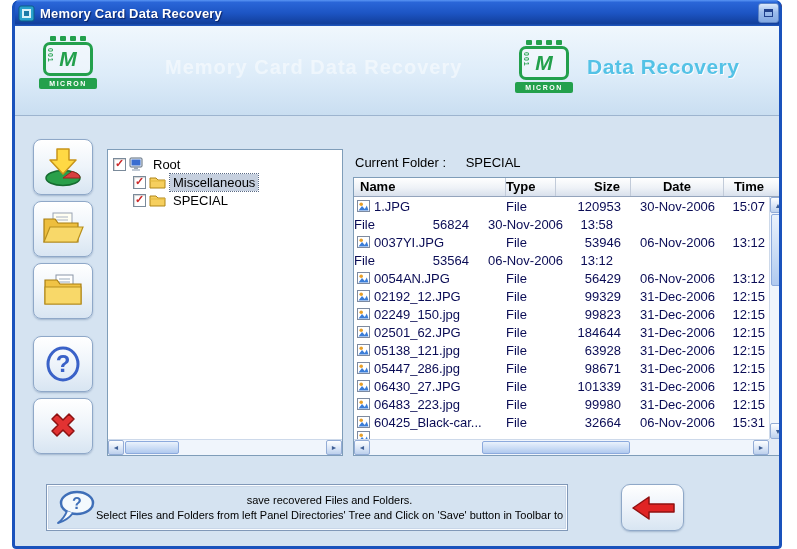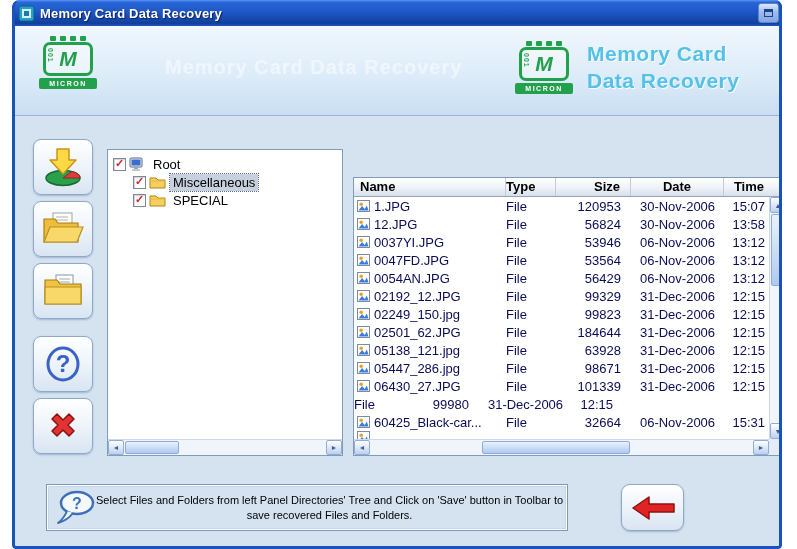--- a/index.html
+++ b/index.html
@@ -145,21 +145,20 @@
             <i></i>
             <i></i>
           </div>
         <div class="chip">
           <span class="digits">001</span>
           <span class="mletter">M</span>
         </div>
         <div class="ribbon">MICRON</div>
       </div>
       <div class="brand-text">
-        <div>Memory Card</div>
         <div>Data Recovery</div>
       </div>
     </div>
   </div>
 
   <div class="tool-btn" style="top:139px">
     <svg width="42" height="42" viewBox="0 0 42 42">
       <ellipse cx="21" cy="32" rx="17" ry="7.5" fill="#2aa04a" stroke="#166c30" stroke-width="1.5"></ellipse>
       <path d="M21 32 L38 32 A17 7.5 0 0 0 30 25.4 Z" fill="#d84040" stroke="#9e2020" stroke-width="1"></path>
       <path d="M15 3 L27 3 L27 14 L34 14 L21 28 L8 14 L15 14 Z" fill="#ffd944" stroke="#c7941a" stroke-width="1.5" stroke-linejoin="round"></path>
@@ -238,20 +237,24 @@
     </div>
     <div class="hscroll">
       <span class="sb-btn">◄</span>
       <span class="sb-track">
           <span class="sb-thumb h-thumb tree-thumb"></span>
         </span>
       <span class="sb-btn">►</span>
     </div>
   </div>
 
+  <div class="current-folder">
+    <span class="cf-label">Current Folder :</span>
+    <span class="cf-value">SPECIAL</span>
+  </div>
 
   <div class="file-table">
     <div class="fheader">
       <span class="hcell c-name">Name</span>
       <span class="hcell c-type">Type</span>
       <span class="hcell c-size">Size</span>
       <span class="hcell c-date">Date</span>
       <span class="hcell c-time">Time</span>
     </div>
     <div class="fbody">
@@ -265,30 +268,20 @@
               </svg>
             </span>
             <span class="fname">1.JPG</span>
           </span>
           <span class="fc c-type">File</span>
           <span class="fc c-size">120953</span>
           <span class="fc c-date">30-Nov-2006</span>
           <span class="fc c-time">15:07</span>
         </div>
         <div class="frow">
-          <span class="fc c-name">
-            <span class="ficon">
-              <svg width="13" height="12" viewBox="0 0 13 12">
-                <rect x="0.5" y="0.5" width="12" height="11" fill="#ffffff" stroke="#7d8aa0"></rect>
-                <circle cx="4.2" cy="4.2" r="1.8" fill="#e8a02a"></circle>
-                <path d="M1.5 10.5 L5 6 L7.8 9 L9.8 5.6 L11.5 10.5 Z" fill="#3b7dd8"></path>
-              </svg>
-            </span>
-            <span class="fname">12.JPG</span>
-          </span>
           <span class="fc c-type">File</span>
           <span class="fc c-size">56824</span>
           <span class="fc c-date">30-Nov-2006</span>
           <span class="fc c-time">13:58</span>
         </div>
         <div class="frow">
           <span class="fc c-name">
             <span class="ficon">
               <svg width="13" height="12" viewBox="0 0 13 12">
                 <rect x="0.5" y="0.5" width="12" height="11" fill="#ffffff" stroke="#7d8aa0"></rect>
@@ -297,30 +290,20 @@
               </svg>
             </span>
             <span class="fname">0037YI.JPG</span>
           </span>
           <span class="fc c-type">File</span>
           <span class="fc c-size">53946</span>
           <span class="fc c-date">06-Nov-2006</span>
           <span class="fc c-time">13:12</span>
         </div>
         <div class="frow">
-          <span class="fc c-name">
-            <span class="ficon">
-              <svg width="13" height="12" viewBox="0 0 13 12">
-                <rect x="0.5" y="0.5" width="12" height="11" fill="#ffffff" stroke="#7d8aa0"></rect>
-                <circle cx="4.2" cy="4.2" r="1.8" fill="#e8a02a"></circle>
-                <path d="M1.5 10.5 L5 6 L7.8 9 L9.8 5.6 L11.5 10.5 Z" fill="#3b7dd8"></path>
-              </svg>
-            </span>
-            <span class="fname">0047FD.JPG</span>
-          </span>
           <span class="fc c-type">File</span>
           <span class="fc c-size">53564</span>
           <span class="fc c-date">06-Nov-2006</span>
           <span class="fc c-time">13:12</span>
         </div>
         <div class="frow">
           <span class="fc c-name">
             <span class="ficon">
               <svg width="13" height="12" viewBox="0 0 13 12">
                 <rect x="0.5" y="0.5" width="12" height="11" fill="#ffffff" stroke="#7d8aa0"></rect>
@@ -425,20 +408,30 @@
               </svg>
             </span>
             <span class="fname">06430_27.JPG</span>
           </span>
           <span class="fc c-type">File</span>
           <span class="fc c-size">101339</span>
           <span class="fc c-date">31-Dec-2006</span>
           <span class="fc c-time">12:15</span>
         </div>
         <div class="frow">
+          <span class="fc c-name">
+            <span class="ficon">
+              <svg width="13" height="12" viewBox="0 0 13 12">
+                <rect x="0.5" y="0.5" width="12" height="11" fill="#ffffff" stroke="#7d8aa0"></rect>
+                <circle cx="4.2" cy="4.2" r="1.8" fill="#e8a02a"></circle>
+                <path d="M1.5 10.5 L5 6 L7.8 9 L9.8 5.6 L11.5 10.5 Z" fill="#3b7dd8"></path>
+              </svg>
+            </span>
+            <span class="fname">06483_223.jpg</span>
+          </span>
           <span class="fc c-type">File</span>
           <span class="fc c-size">99980</span>
           <span class="fc c-date">31-Dec-2006</span>
           <span class="fc c-time">12:15</span>
         </div>
         <div class="frow">
           <span class="fc c-name">
             <span class="ficon">
               <svg width="13" height="12" viewBox="0 0 13 12">
                 <rect x="0.5" y="0.5" width="12" height="11" fill="#ffffff" stroke="#7d8aa0"></rect>
@@ -484,22 +477,22 @@
 
   <div class="note-box">
     <span class="qballoon">
       <svg width="40" height="38" viewBox="0 0 40 38">
         <ellipse cx="21" cy="14" rx="16" ry="11" fill="#f4f9fd" stroke="#3f6fb8" stroke-width="2.5"></ellipse>
         <path d="M11 22 C9 27 6 31 2 34 C9 32 14 28 17 24" fill="#f4f9fd" stroke="#3f6fb8" stroke-width="2" stroke-linejoin="round"></path>
         <text x="21" y="20" text-anchor="middle" font-size="16" font-weight="bold" fill="#3f6fb8">?</text>
       </svg>
     </span>
     <div class="note-text">
+      <div>save recovered Files and Folders.</div>
       <div>Select Files and Folders from left Panel Directories' Tree and Click on 'Save' button in Toolbar to</div>
-      <div>save recovered Files and Folders.</div>
     </div>
   </div>
 
   <div class="back-btn">
     <svg width="46" height="30" viewBox="0 0 46 30">
       <path d="M44 11 L19 11 L19 4 L3 15 L19 26 L19 19 L44 19 Z" fill="#e02424" stroke="#901010" stroke-width="1.5" stroke-linejoin="round"></path>
     </svg>
   </div>
 
 </div>

